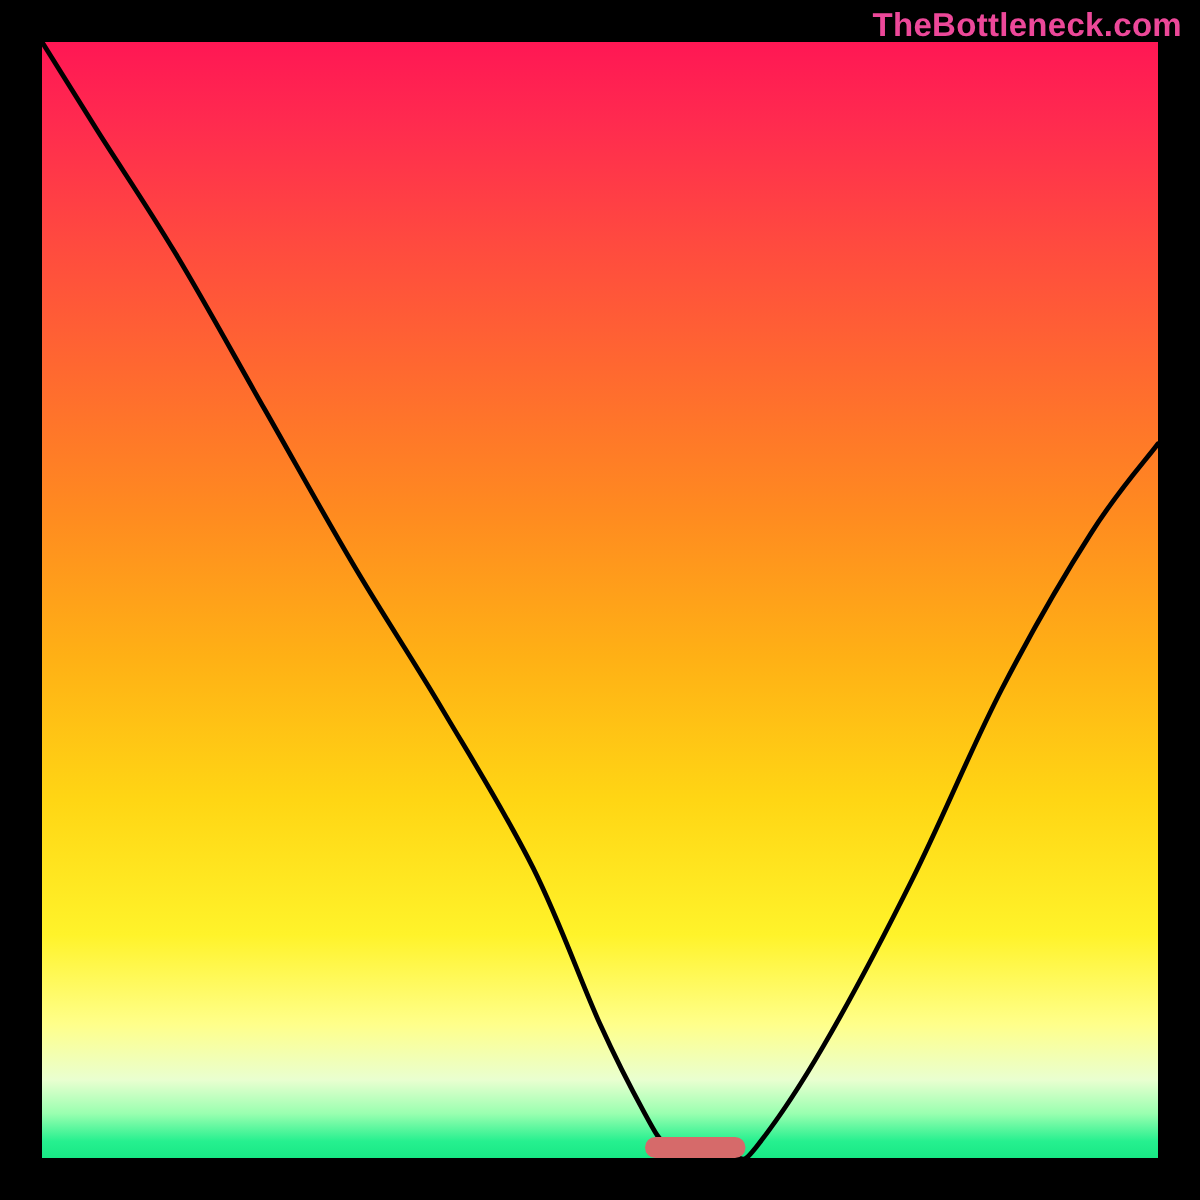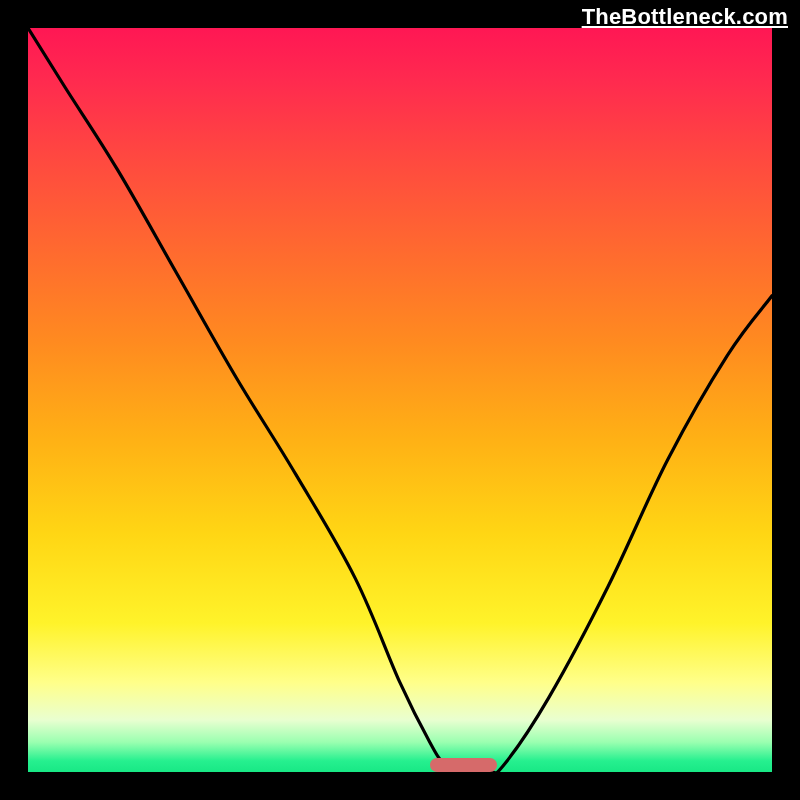--- a/index.html
+++ b/index.html
@@ -16,24 +16,23 @@
     height: 800px;
     background: #000;
   }
   .watermark {
     position: absolute;
     top: 4px;
     right: 12px;
     font-family: Arial, Helvetica, sans-serif;
     font-size: 22px;
     font-weight: 600;
-    color: #ffffff;
+    color: #ec4899;
     letter-spacing: 0.2px;
     z-index: 3;
-    text-decoration: underline;
   }
   .plot {
     position: absolute;
     left: 28px;
     top: 28px;
     width: 744px;
     height: 744px;
   }
   .gradient {
     position: absolute;

